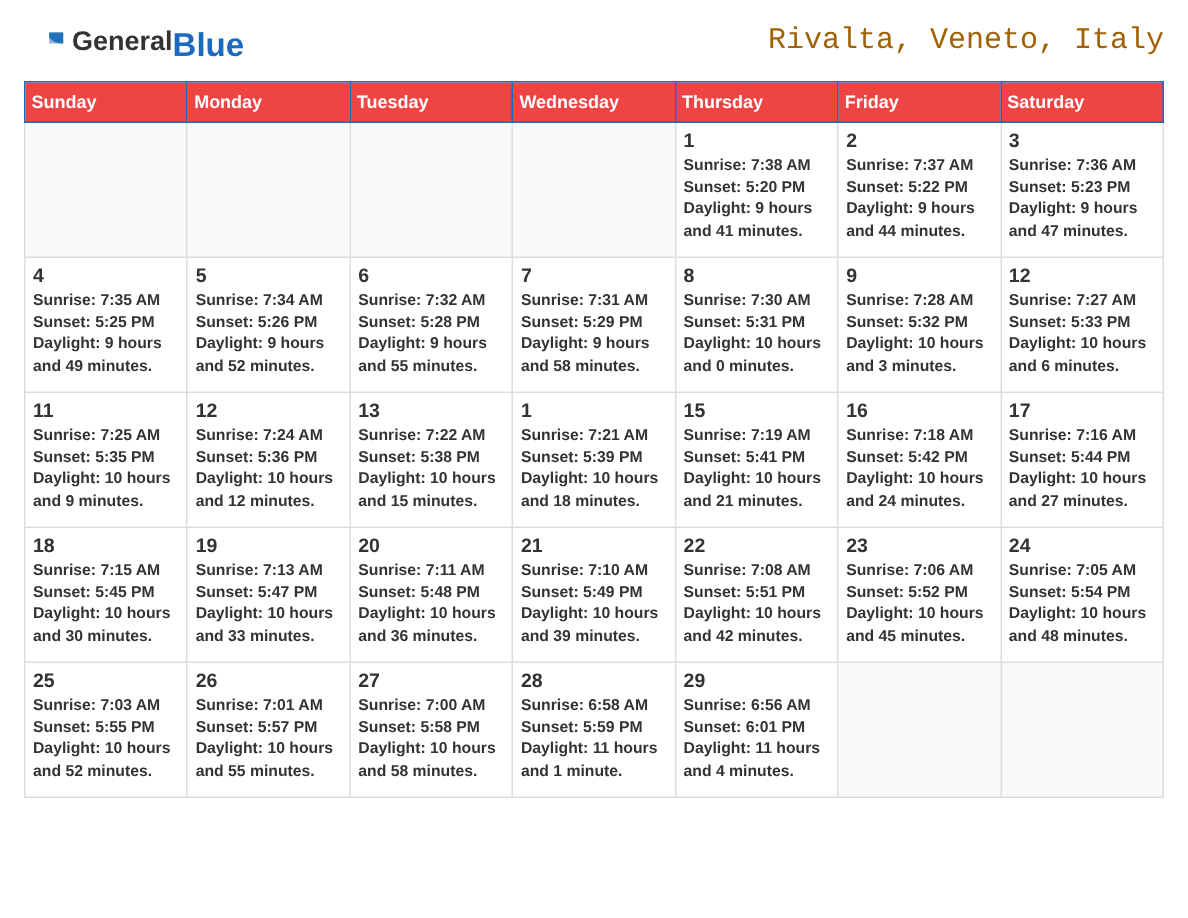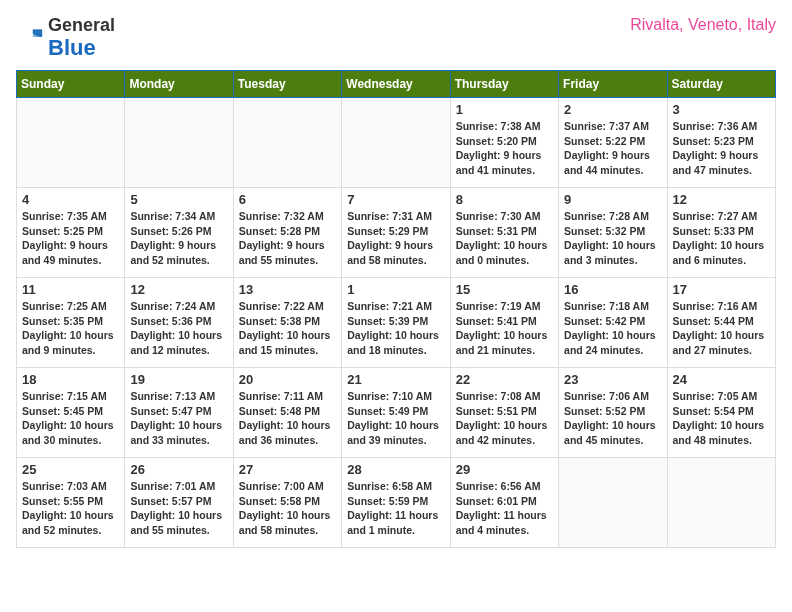--- a/index.html
+++ b/index.html
@@ -16,21 +16,21 @@
       align-items: flex-start;
       margin-bottom: 10px;
     }
     .logo {
       display: flex;
       align-items: center;
       gap: 4px;
     }
     .logo-text {
       display: flex;
-      flex-direction: column;
+      flex-direction: row;
       line-height: 1.1;
     }
     .logo-general {
       font-size: 18px;
       font-weight: bold;
       color: #333;
     }
     .logo-blue {
       font-size: 22px;
       font-weight: bold;
@@ -42,30 +42,31 @@
     }
     .title-block {
       text-align: right;
     }
     .month-title {
       font-size: 36px;
       font-weight: bold;
       color: #333;
     }
     .location {
-      font-size: 16px;
-      color: #ec4899;
+      font-size: 20px;
+      color: #a16207;
+      font-family: Liberation Mono, monospace;
     }
     .calendar {
       width: 100%;
       border-collapse: collapse;
       font-size: 11px;
     }
     .calendar thead tr {
-      background-color: #4d7c0f;
+      background-color: #ef4444;
       color: white;
     }
     .calendar thead th {
       padding: 6px 4px;
       text-align: left;
       font-size: 12px;
       font-weight: bold;
       border: 1px solid #1a6bbf;
     }
     .calendar tbody tr {

